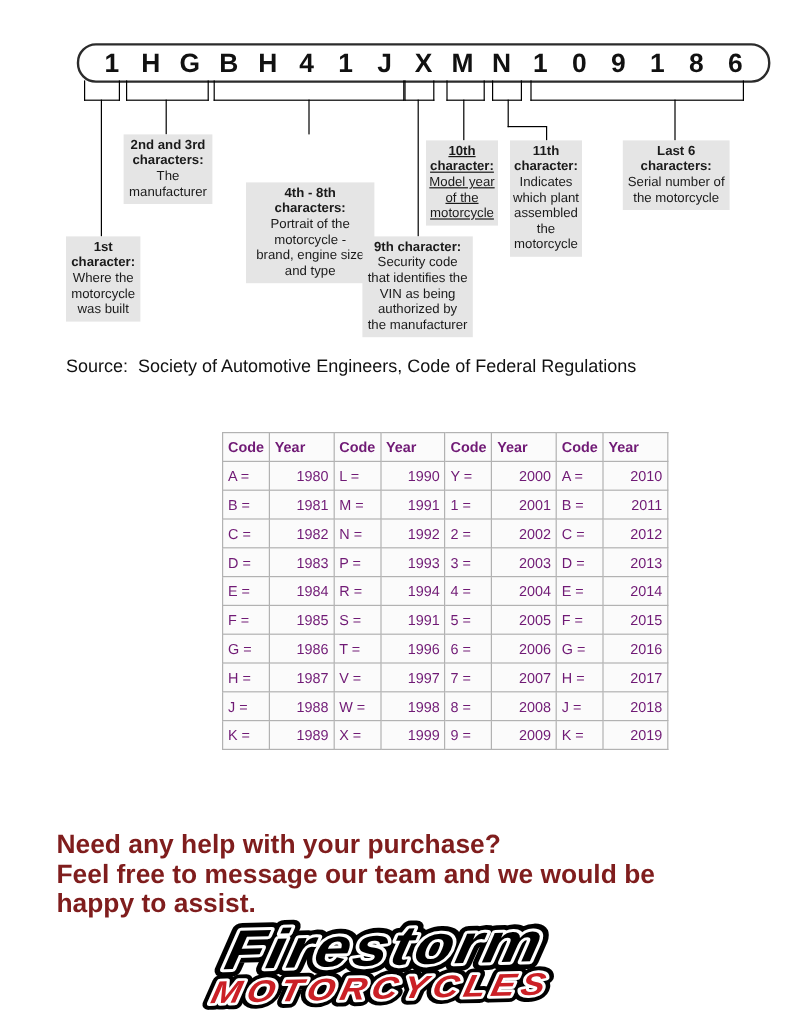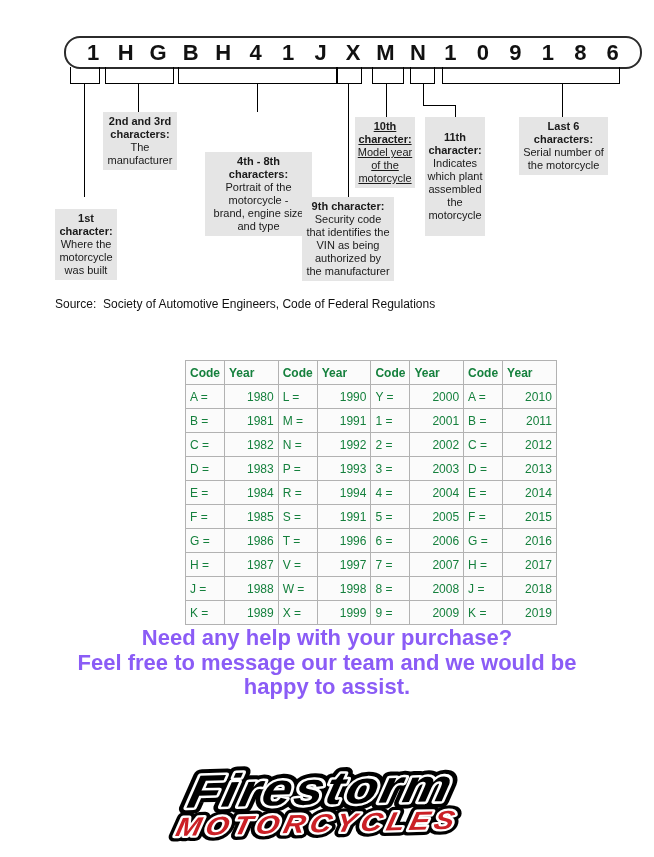--- a/index.html
+++ b/index.html
@@ -29,51 +29,51 @@
   .hline { position:absolute; height:0; border-top:1px solid #000; }
 
   
   .abox {
     position:absolute; background:#e5e5e5; text-align:center;
     font-size:11px; line-height:13px; color:#1a1a1a; padding:3px 4px;
     box-sizing:border-box;
   }
   .abox-h { display:block; font-weight:bold; }
   .abox-b { display:block; }
-  .abox.b1  { left:55px;  top:209px; width:62px; padding:3px 3px; }
+  .abox.b1  { left:55px;  top:197px; width:62px; padding:3px 3px; }
   .abox.b23 { left:103px; top:112px; width:74px; }
   .abox.b48 { left:205px; top:112px; width:107px; padding:3px 7px;margin-top:40px; }
   .abox.b9  { left:302px; top:197px; width:92px; }
   .abox.b10 { left:355px; top:117px; width:60px; padding:3px 2px;text-decoration:underline; }
-  .abox.b11 { left:425px; top:117px; width:60px; padding:14px 2px; }
+  .abox.b11 { left:425px; top:117px; width:60px; padding:3px 2px; }
   .abox.bL6 { left:519px; top:117px; width:89px; }
 
   
   .source-note {
-    position:absolute; left:55px; top:297px; font-size:12px; color:#111;
+    position:absolute; left:55px; top:297px; font-size:15px; color:#111;
     white-space:pre;
   }
 
   
   table.year-table {
     position:absolute; left:185px; top:360px; border-collapse:collapse;
-    font-family:"Liberation Sans", sans-serif; font-size:12px; color:#15803d;
+    font-family:"Liberation Sans", sans-serif; font-size:12px; color:#701a75;
   }
   .year-table th, .year-table td {
     border:1px solid #b2b2b2; background:#fbfbfb; height:21px; padding:1px 4px;
     font-size:12px;
   }
   .year-table th { font-weight:bold; text-align:left; min-width:28px; }
   .year-table td.code { text-align:left; min-width:28px; }
   .year-table td.year { text-align:right; min-width:26px;padding-left:22px; }
 
   
   .help-message {
-    position:absolute; left:47px; top:626px; width:560px; text-align:center;
-    font-size:22px; line-height:24.5px; font-weight:bold; color:#8b5cf6;
+    position:absolute; left:47px; top:692px; width:560px; 
+    font-size:22px; line-height:24.5px; font-weight:bold; color:#7f1d1d;
   }
 
   
   .logo-wrap { position:absolute; left:155px; top:760px; width:350px; height:92px; }
   .logo-wrap svg { display:block; }
   .logo-brand-text   { font-family:"Liberation Sans", sans-serif; font-weight:bold; font-style:italic; font-size:46px; letter-spacing:2px; }
   .logo-sub-text     { font-family:"Liberation Sans", sans-serif; font-weight:bold; font-style:italic; font-size:26px; letter-spacing:4px; }
 </style>
 </head>
 <body>

